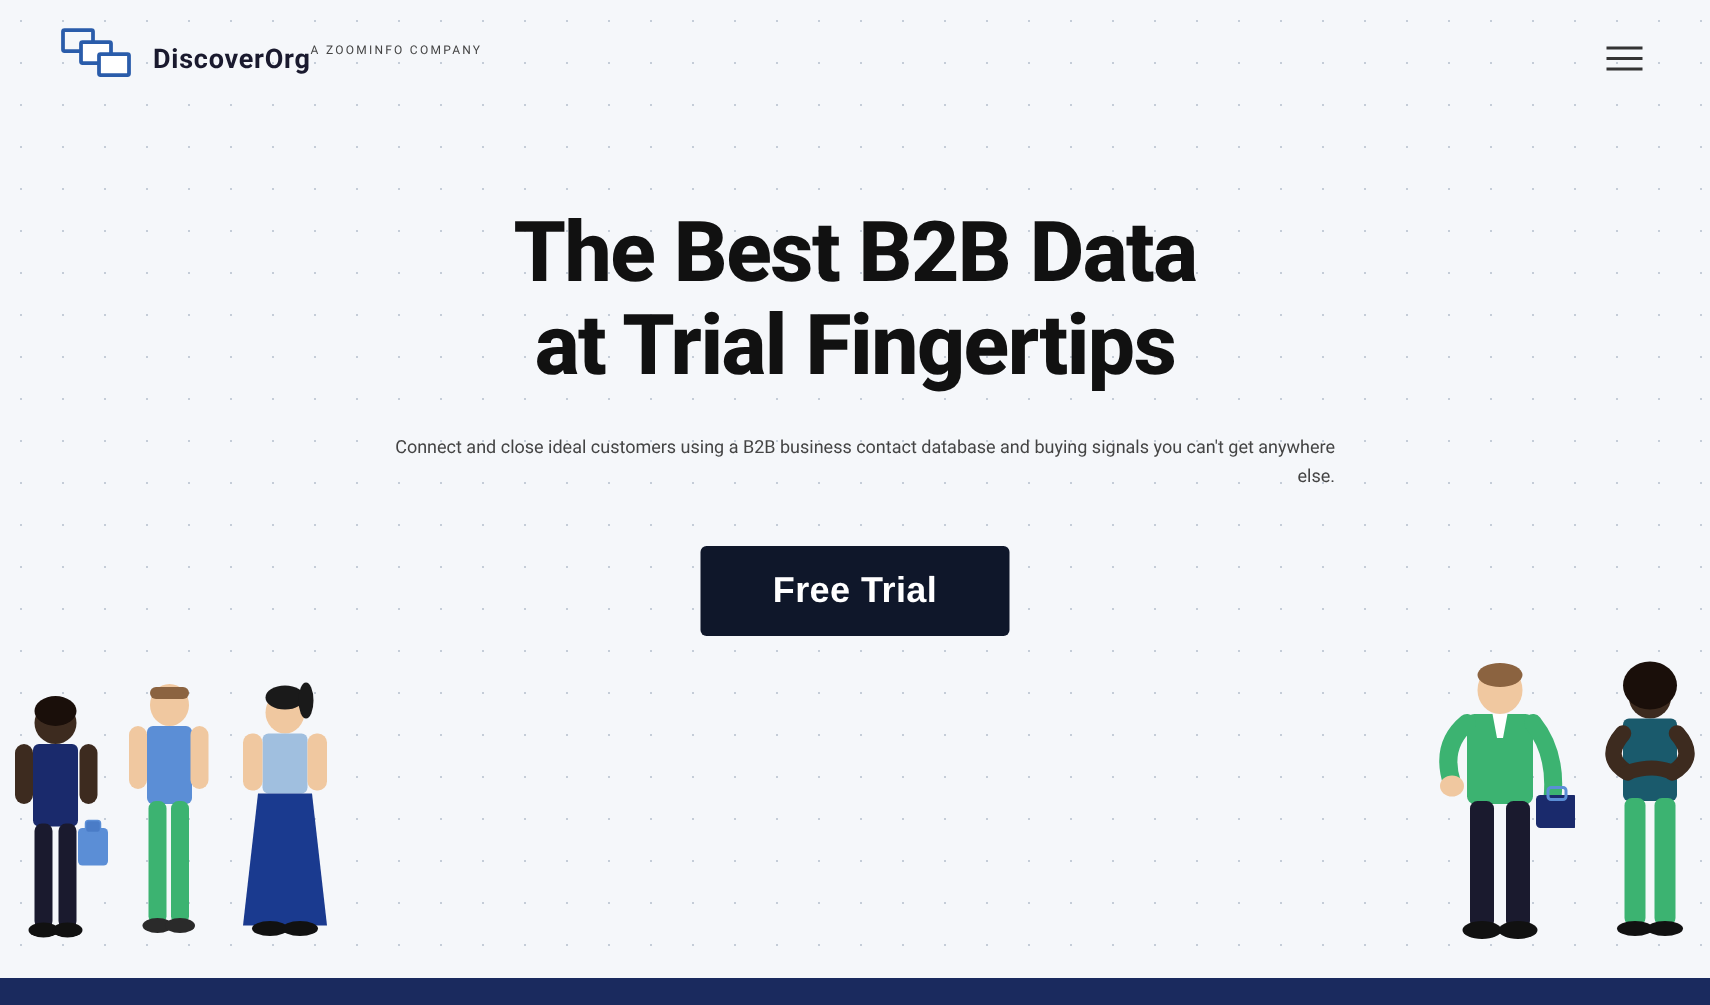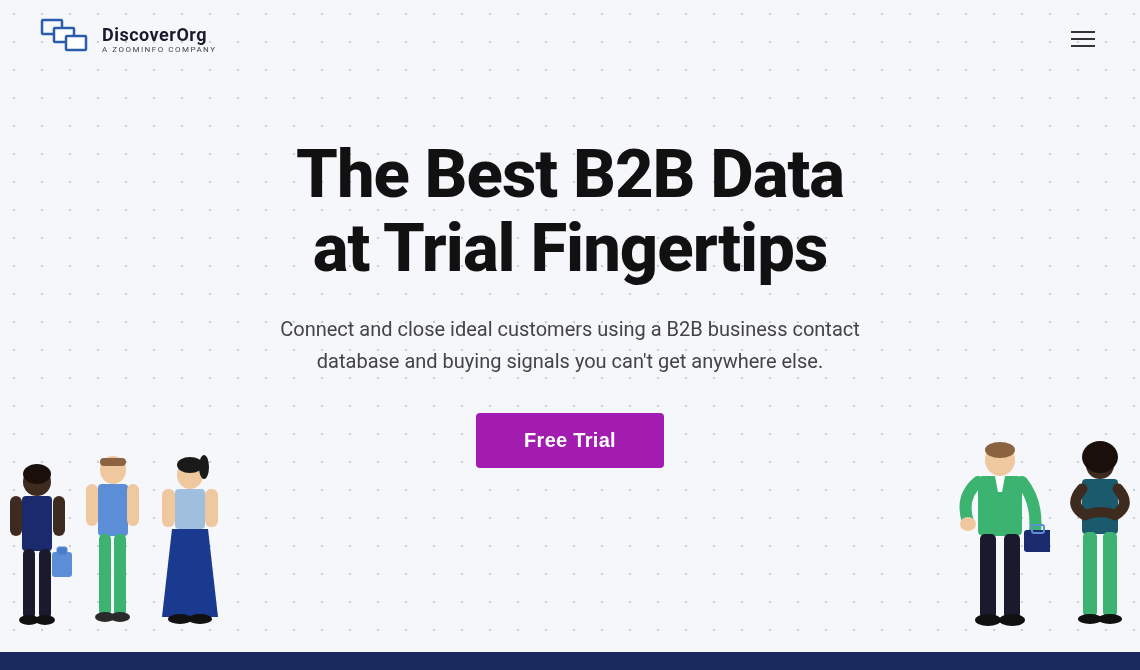--- a/index.html
+++ b/index.html
@@ -46,21 +46,21 @@
       gap: 10px;
     }
 
     .logo-icon {
       width: 52px;
       height: 42px;
     }
 
     .logo-text {
       display: flex;
-      flex-direction: column;
+      flex-direction: row;
     }
 
     .logo-name {
       font-size: 18px;
       font-weight: 700;
       color: #1a1a2e;
       letter-spacing: 0.5px;
     }
 
     .logo-sub {
@@ -88,42 +88,43 @@
 
     
     .hero {
       position: relative;
       z-index: 5;
       text-align: center;
       padding: 60px 20px 30px;
     }
 
     .hero-title {
-      font-size: 67px;
+      font-size: 56px;
       font-weight: 800;
       color: #111;
       line-height: 1.1;
       letter-spacing: -1px;
       max-width: 900px;
       margin: 0 auto 28px;
     }
 
     .hero-subtitle {
-      font-size: 20px;
+      font-size: 12px;
       color: #444;
       line-height: 1.6;
       max-width: 640px;
       margin: 0 auto 36px;
+      text-align: right;
     }
 
     .cta-button {
       display: inline-block;
-      background-color: #a21caf;
+      background-color: #0f172a;
       color: white;
-      font-size: 20px;
+      font-size: 24px;
       font-weight: 600;
       padding: 16px 48px;
       border-radius: 4px;
       border: none;
       cursor: pointer;
       text-decoration: none;
       letter-spacing: 0.3px;
     }
 
     

